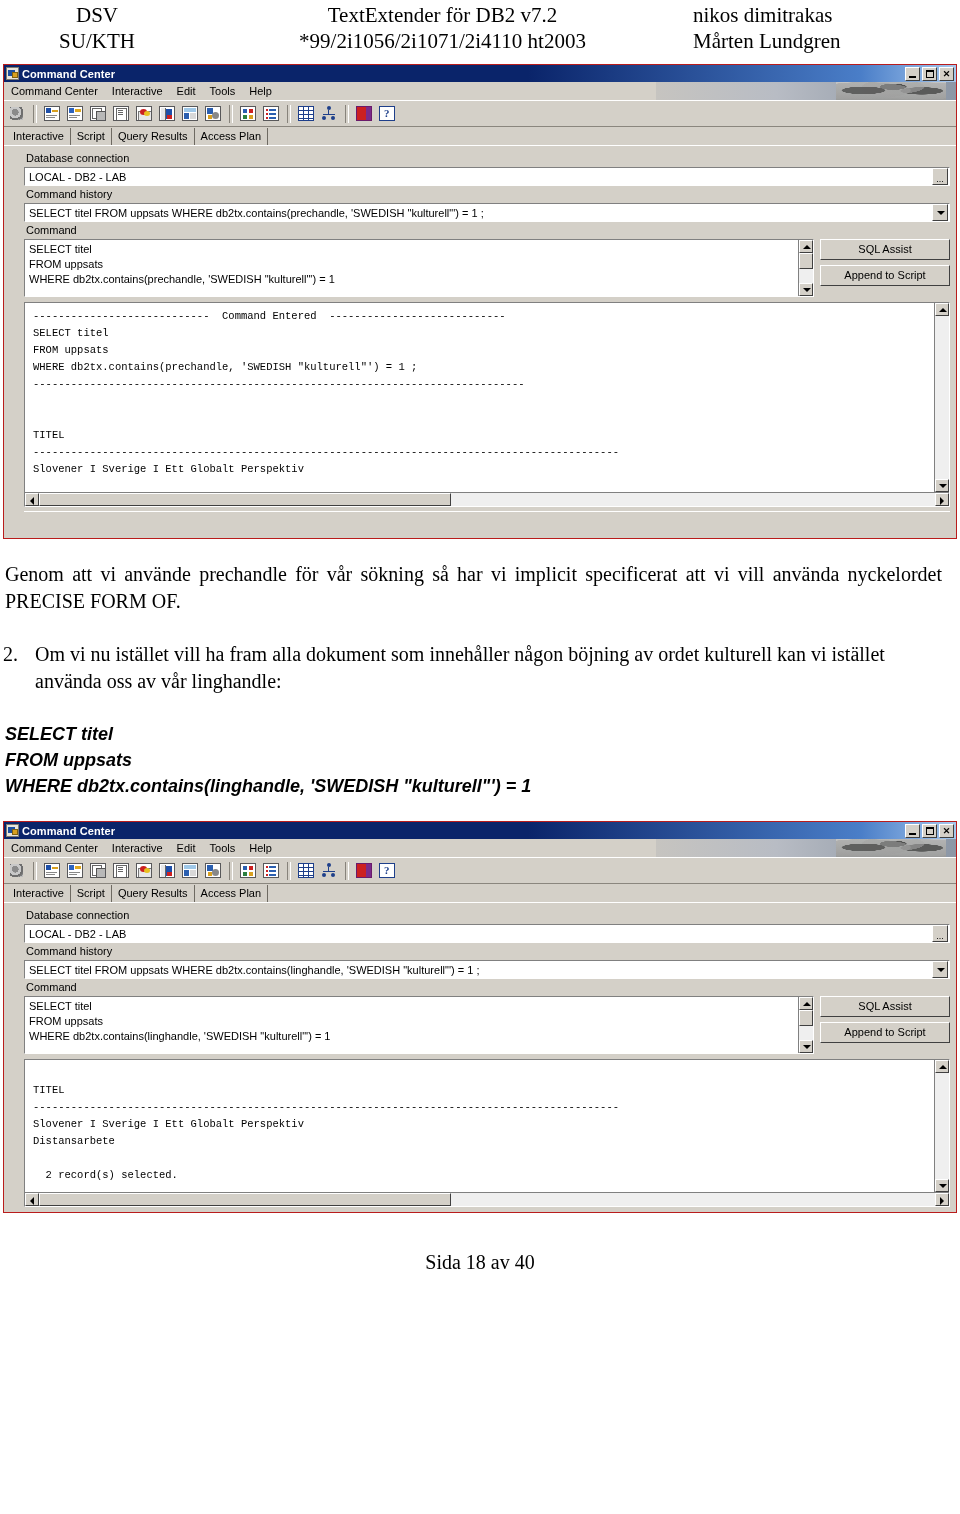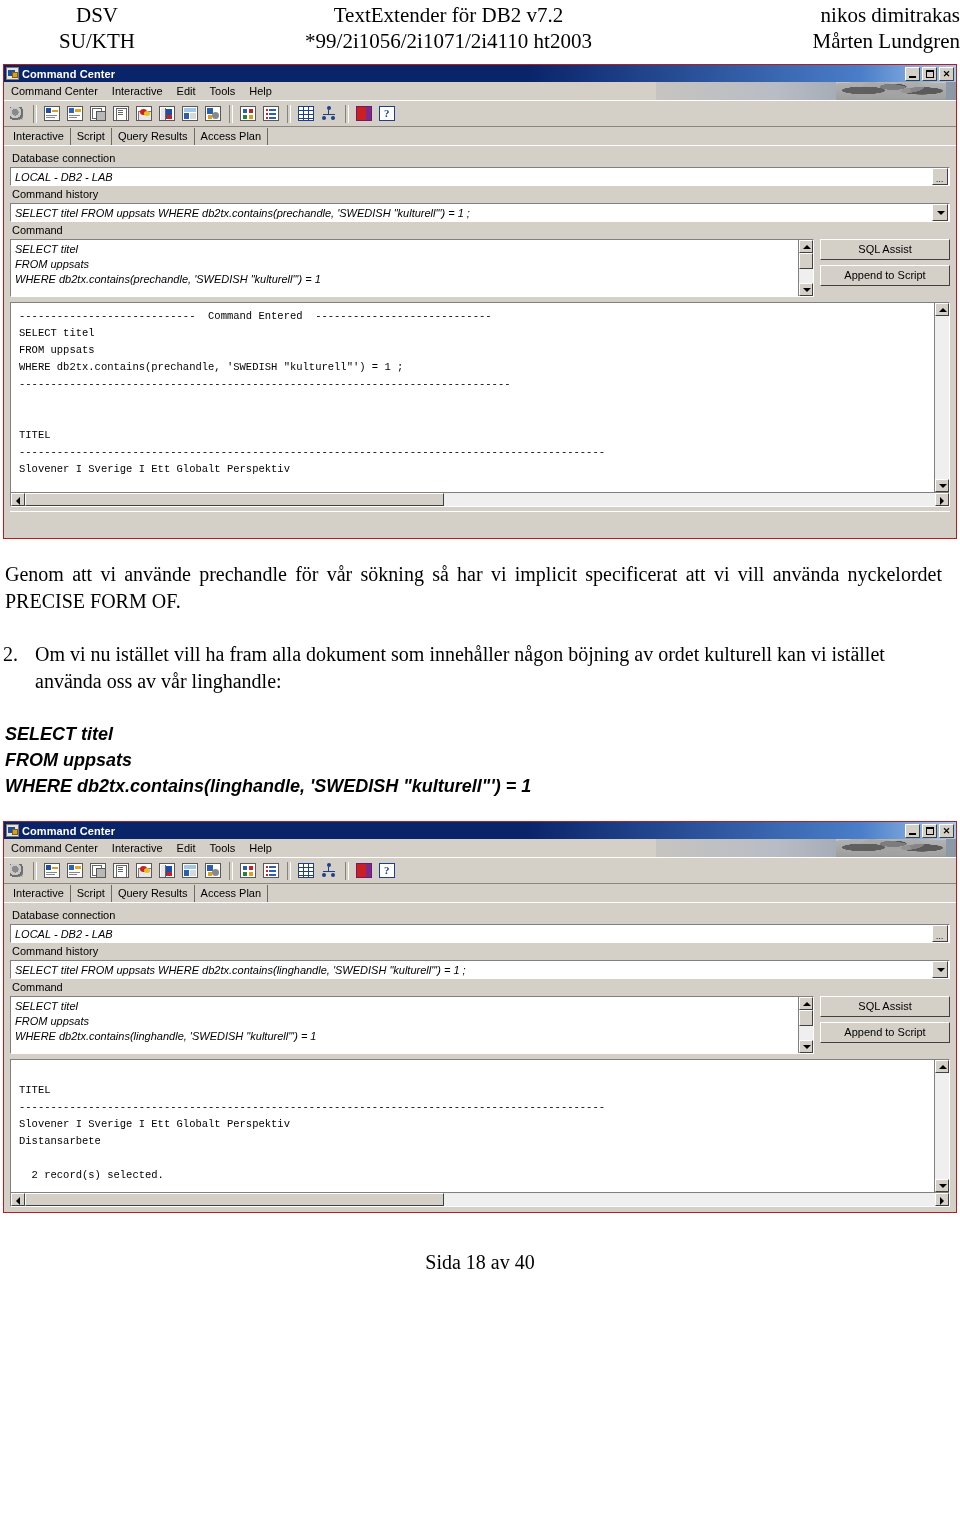--- a/index.html
+++ b/index.html
@@ -24,21 +24,21 @@
   .hdr-row {
     display: flex;
     align-items: baseline;
     font-family: "Liberation Serif", serif;
     font-size: 21px;
     line-height: 26px;
     white-space: nowrap;
   }
   .hdr-left   { width: 190px; padding-left: 2px; text-align: center; }
   .hdr-center { flex: 1; text-align: center; }
-  .hdr-right  { width: 255px; text-align: right; padding-right: 0; }
+  .hdr-right  { width: 255px; padding-right: 12px; }
 
   
   .cc-window {
     border: 1px solid #b91c1c;
     background: #d4d0c8;
     font-family: "Liberation Sans", sans-serif;
     box-sizing: border-box;
   }
 
   
@@ -208,37 +208,36 @@
     line-height: 17px;
     padding: 0 6px;
     border-right: 1px solid #6e6a62;
     white-space: nowrap;
     color: #000;
   }
   .tab.active { font-weight: normal; border-right: 1px solid #6e6a62; }
 
   
   .cc-body {
-    padding: 4px 6px 5px 6px;
+    padding: 4px 6px 5px 20px;
     background: #d4d0c8;
   }
   .field-label {
     font-size: 11px;
     color: #000;
     margin: 2px 0 2px 2px;
     line-height: 13px;
   }
   .sunk {
     background: #ffffff;
     border-top: 1px solid #808080;
     border-left: 1px solid #808080;
     border-right: 1px solid #ffffff;
     border-bottom: 1px solid #ffffff;
     box-sizing: border-box;
-    font-style: italic;
   }
   .combo {
     height: 19px;
     display: flex;
     align-items: center;
     position: relative;
   }
   .combo .val {
     font-size: 11px;
     padding-left: 4px;

